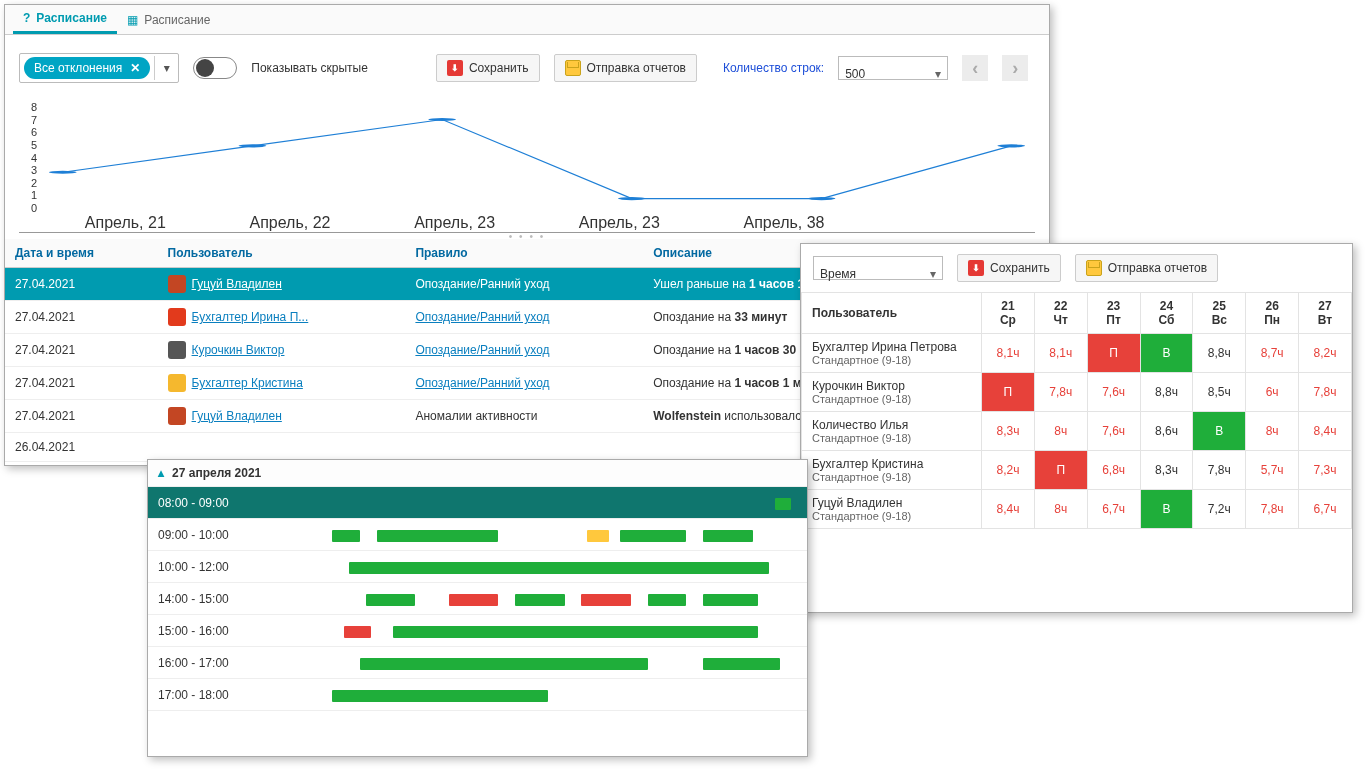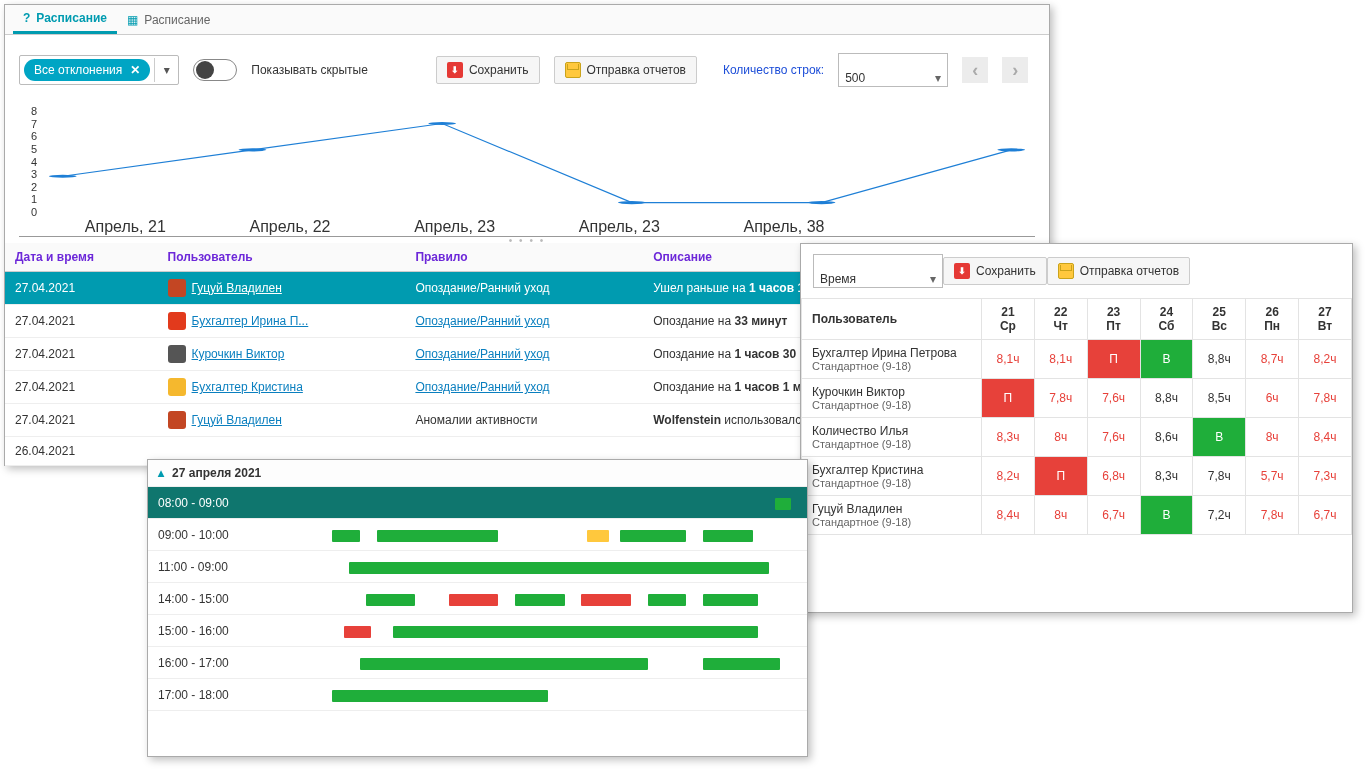--- a/index.html
+++ b/index.html
@@ -16,40 +16,40 @@
   .chip .close-x { font-weight: bold; cursor: pointer; }
   .caret-btn { width: 24px; height: 24px; display: flex; align-items: center; justify-content: center; border-left: 1px solid #ccc; cursor: pointer; color: #555;}
   .toggle { width: 44px; height: 22px; background: #fff; border: 1px solid #888; border-radius: 12px; position: relative; cursor: pointer; }
   .toggle::after { content:""; position:absolute; left:2px; top:1px; width:18px; height:18px; border-radius:50%; background:#444; }
   .btn { display: inline-flex; align-items: center; gap: 6px; padding: 5px 10px; border: 1px solid #ccc; background: #f6f6f6; cursor: pointer; border-radius: 2px; color: #333; }
   .btn .icon { width: 16px; height: 16px; display: inline-flex; align-items: center; justify-content: center; border-radius: 2px; }
   .pdf-icon { background: #e53935; color: #fff; font-size: 9px; font-weight: bold; }
   .mail-icon { background: #ffc83d; border:1px solid #caa31b; position: relative; }
   .mail-icon::after { content:""; position:absolute; left:1px; top:1px; right:1px; bottom:7px; border-bottom:1px solid #caa31b; border-left:1px solid #caa31b; border-right:1px solid #caa31b; transform: scaleY(1); }
   .rows-label { color: #1d4ed8; margin-left: 12px; }
-  .select { border: 1px solid #bbb; height: 34px; display: flex; align-items: flex-end; padding: 1px 6px; min-width: 110px; justify-content: space-between; cursor: pointer; background: #fff; }
+  .select { border: 1px solid #bbb; height: 24px; display: flex; align-items: flex-start; padding: 10px 6px; min-width: 110px; justify-content: space-between; cursor: pointer; background: #fff; }
   .select .caret { color: #666; }
   .pager-btn { width: 26px; height: 26px; background: #ececec; display: inline-flex; align-items: center; justify-content: center; color: #aaa; font-size: 18px; font-weight: bold; cursor: pointer; }
   .chart { position: relative; height: 132px; margin: 0 14px; border-bottom: 1px solid #999; }
   .yaxis { position: absolute; left: 0; top: 0; bottom: 18px; width: 22px; display: flex; flex-direction: column; justify-content: space-between; align-items: flex-end; font-size: 11px; color: #333; padding-right: 4px; }
   .plot { position: absolute; left: 24px; right: 4px; top: 2px; bottom: 18px; }
   .xlabels { position: absolute; left: 24px; right: 4px; bottom: 0; display: flex; justify-content: space-around; font-size: 16px; color: #333; }
   .divider-grip { height: 6px; display:flex; align-items:center; justify-content:center; color:#bbb; letter-spacing:2px; font-size:10px; cursor: row-resize; }
   table.grid { width: 100%; border-collapse: collapse; }
   table.grid th, table.grid td { text-align: left; padding: 7px 10px; font-size: 12px; }
-  table.grid th { color: #6d28d9; font-weight: 600; border-bottom: 1px solid #ccc; background: #fafafa; }
+  table.grid th { color: #0369a1; font-weight: 600; border-bottom: 1px solid #ccc; background: #fafafa; }
   table.grid tr { border-bottom: 1px solid #eee; }
   table.grid tr.sel { background: #009bb0; color: #fff; }
   table.grid tr.sel a { color: #fff !important; text-decoration: underline; }
   .usr { display: flex; align-items: center; gap: 6px; }
   .usr a { color: #0a7fbf; text-decoration: underline; }
   .avatar { width: 18px; height: 18px; border-radius: 3px; display:inline-block; }
   .rule-link { color: #0a7fbf; text-decoration: underline; }
   .sched-window { left: 800px; top: 243px; width: 553px; height: 370px; background:#fff; }
-  .sched-toolbar { display: flex; align-items: center; padding: 10px 12px; }
+  .sched-toolbar { display: flex; align-items: center; gap: 14px; padding: 10px 12px; }
   table.sched { width: 100%; border-collapse: collapse; font-size: 12px; }
   table.sched th, table.sched td { border: 1px solid #e3e3e3; padding: 6px 4px; text-align: center; }
   table.sched th { font-weight: 600; color: #333; background: #fff; }
   table.sched td:first-child, table.sched th:first-child { text-align: left; padding-left: 10px; }
   .name-cell .sub { color: #666; font-size: 11px; }
   .redtxt { color: #e7413a; }
   .cell-green { background: #1fae3a; color: #fff; }
   .cell-red { background: #e7413a; color: #fff; }
   .timeline-window { left: 147px; top: 459px; width: 661px; height: 298px; background:#fff; }
   .date-header { padding: 6px 10px; font-weight: bold; display: flex; align-items: center; gap: 8px; background:#fdfdfd; border-bottom:1px solid #eee;}
@@ -358,21 +358,21 @@
         <div class="tl-label">09:00 - 10:00</div>
         <div class="tl-track">
           <div class="seg g" style="left: 16%; width: 5%;"></div>
           <div class="seg g" style="left: 24%; width: 22%;"></div>
           <div class="seg y" style="left: 62%; width: 4%;"></div>
           <div class="seg g" style="left: 68%; width: 12%;"></div>
           <div class="seg g" style="left: 83%; width: 9%;"></div>
         </div>
       </div>
       <div class="tl-row">
-        <div class="tl-label">11:00 - 09:00</div>
+        <div class="tl-label">10:00 - 12:00</div>
         <div class="tl-track">
           <div class="seg g" style="left: 19%; width: 76%;"></div>
         </div>
       </div>
       <div class="tl-row">
         <div class="tl-label">14:00 - 15:00</div>
         <div class="tl-track">
           <div class="seg g" style="left: 22%; width: 9%;"></div>
           <div class="seg r" style="left: 37%; width: 9%;"></div>
           <div class="seg g" style="left: 49%; width: 9%;"></div>

